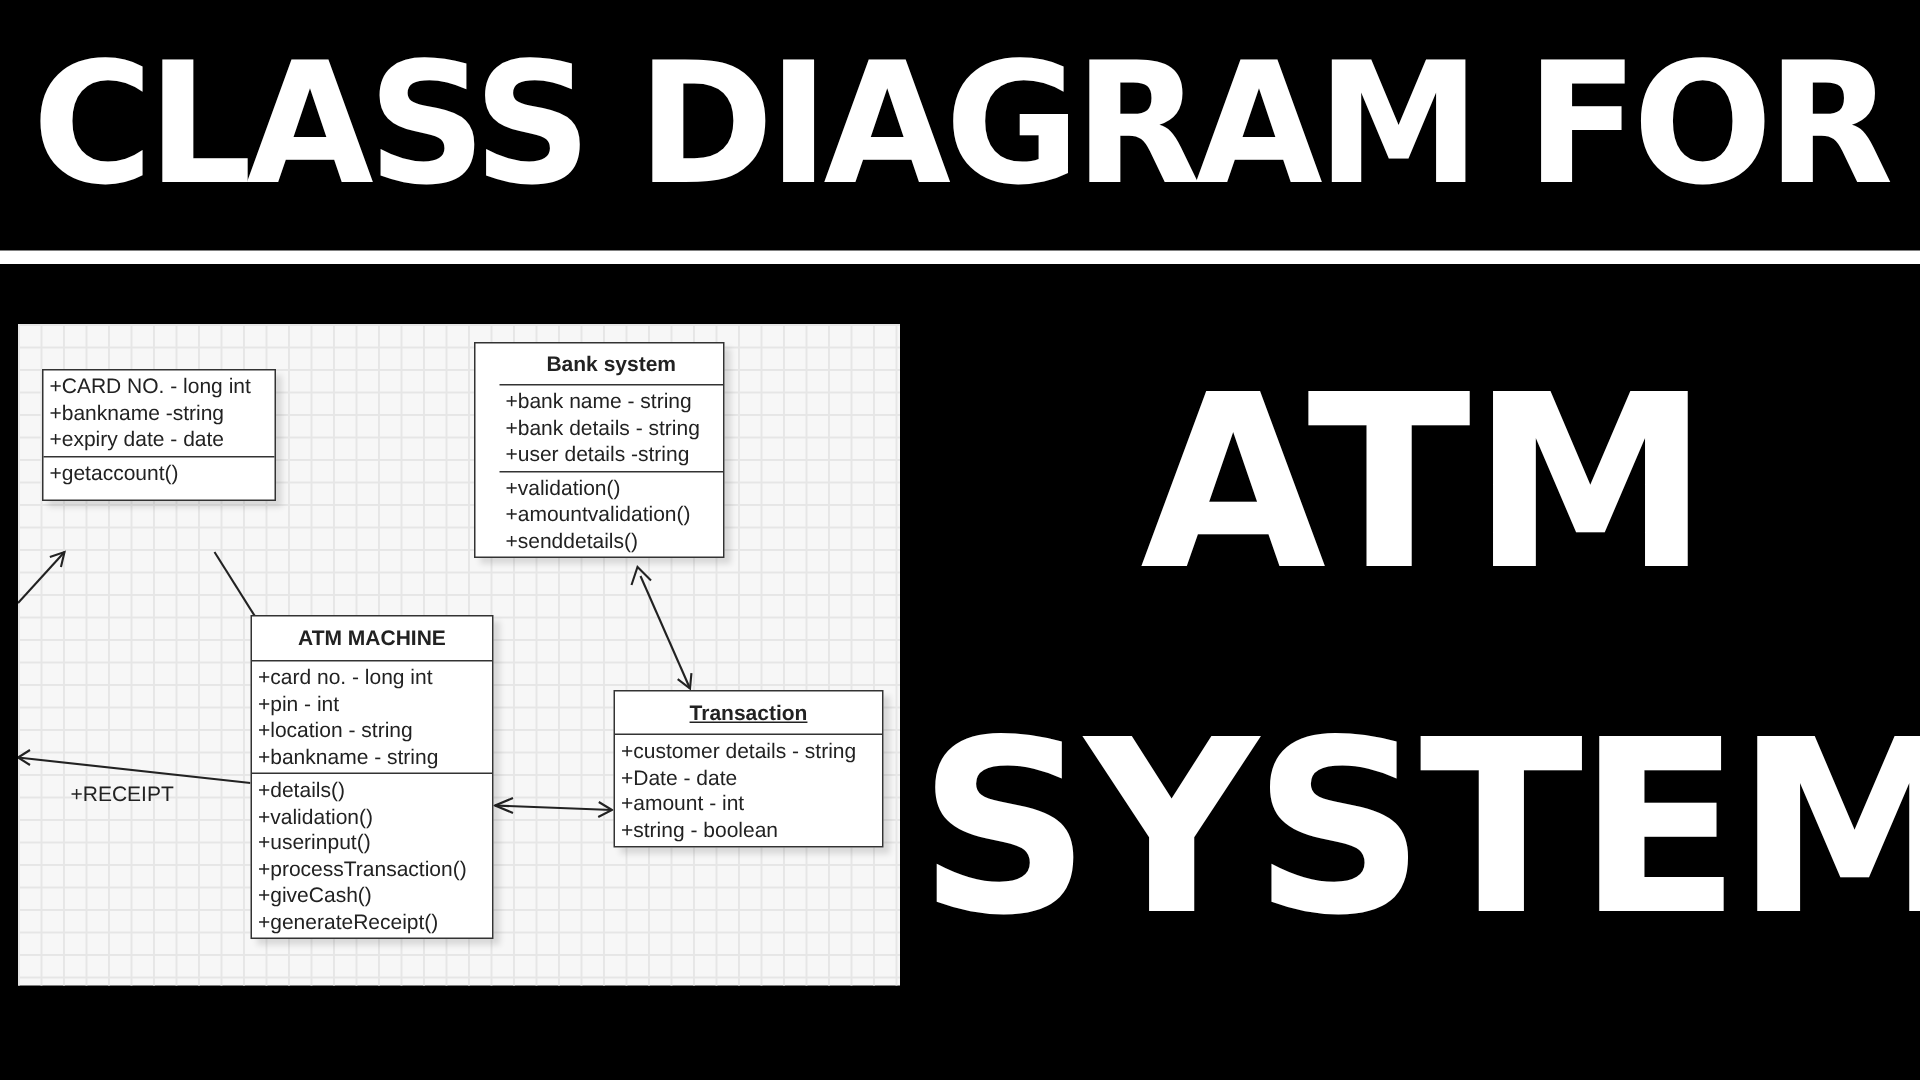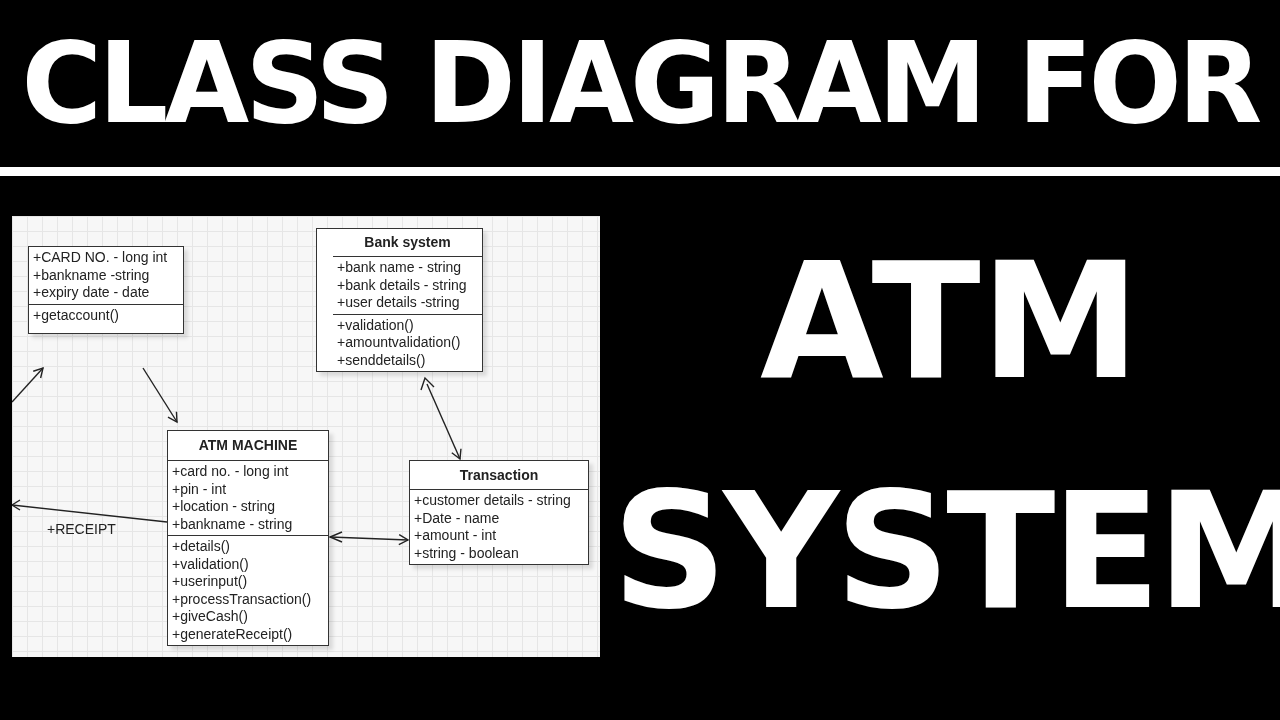--- a/index.html
+++ b/index.html
@@ -64,43 +64,43 @@
       <span class="line">+bank details - string</span>
       <span class="line">+user details -string</span>
     </div>
     <div class="sec">
       <span class="line">+validation()</span>
       <span class="line">+amountvalidation()</span>
       <span class="line">+senddetails()</span>
     </div>
   </div>
 
-  <div class="uml" style="left:155px; top:214px; width:160px;">
+  <div class="uml" style="left:155px; top:194px; width:160px;">
     <div class="hdr" style="height:29px; line-height:29px;">ATM MACHINE</div>
     <div class="sec">
       <span class="line">+card no. - long int</span>
       <span class="line">+pin - int</span>
       <span class="line">+location - string</span>
       <span class="line">+bankname - string</span>
     </div>
     <div class="sec">
       <span class="line">+details()</span>
       <span class="line">+validation()</span>
       <span class="line">+userinput()</span>
       <span class="line">+processTransaction()</span>
       <span class="line">+giveCash()</span>
       <span class="line">+generateReceipt()</span>
     </div>
   </div>
 
   <div class="uml" style="left:397px; top:244px; width:178px;">
-    <div class="hdr" style="height:28px; line-height:28px;">Transaction</div>
+    <div class="hdr" style="height:28px; line-height:28px;text-decoration:underline;">Transaction</div>
     <div class="sec">
       <span class="line">+customer details - string</span>
-      <span class="line">+Date - name</span>
+      <span class="line">+Date - date</span>
       <span class="line">+amount - int</span>
       <span class="line">+string - boolean</span>
     </div>
   </div>
 
   <div class="label" style="left:35px; top:305px;">+RECEIPT</div>
 </div>
 
 <div class="right-title" style="left:620px; top:232px; width:660px; font-size:160px; line-height:180px;">ATM</div>
 <div class="right-title" style="left:612px; top:462px; width:668px; font-size:160px; line-height:180px; letter-spacing:-4px;">SYSTEM</div>

